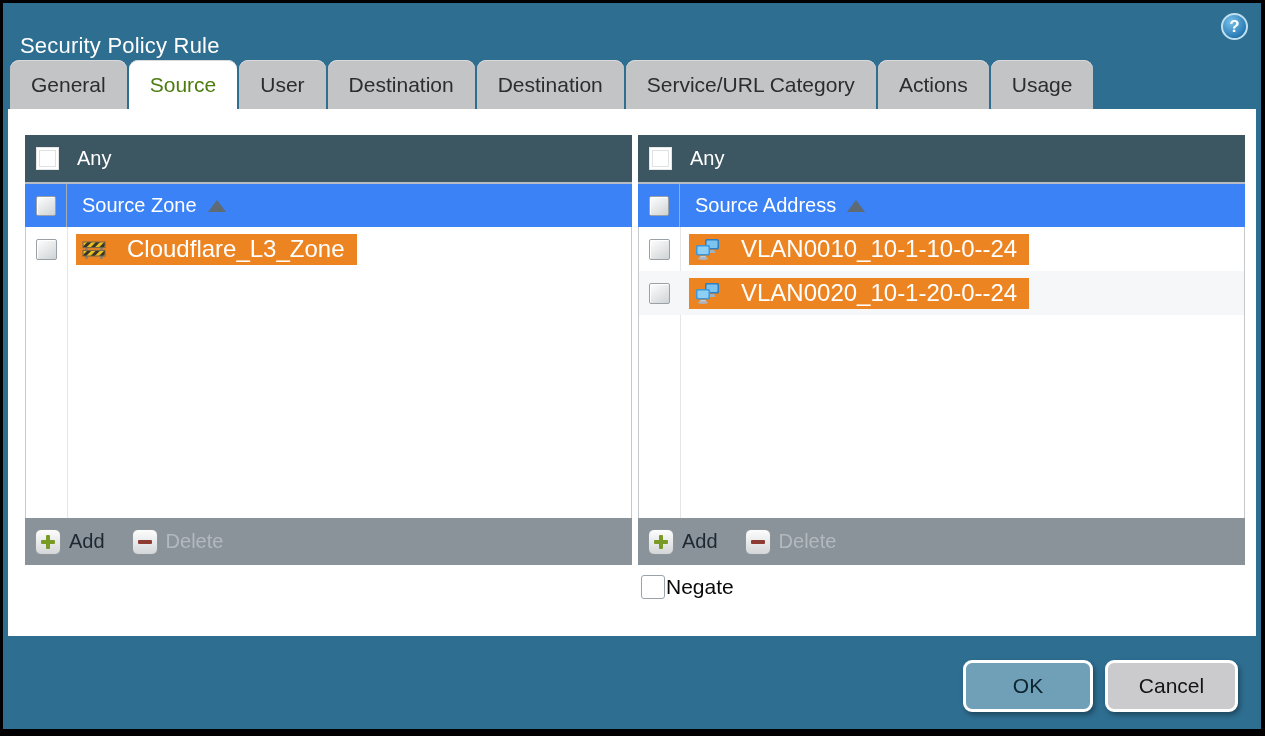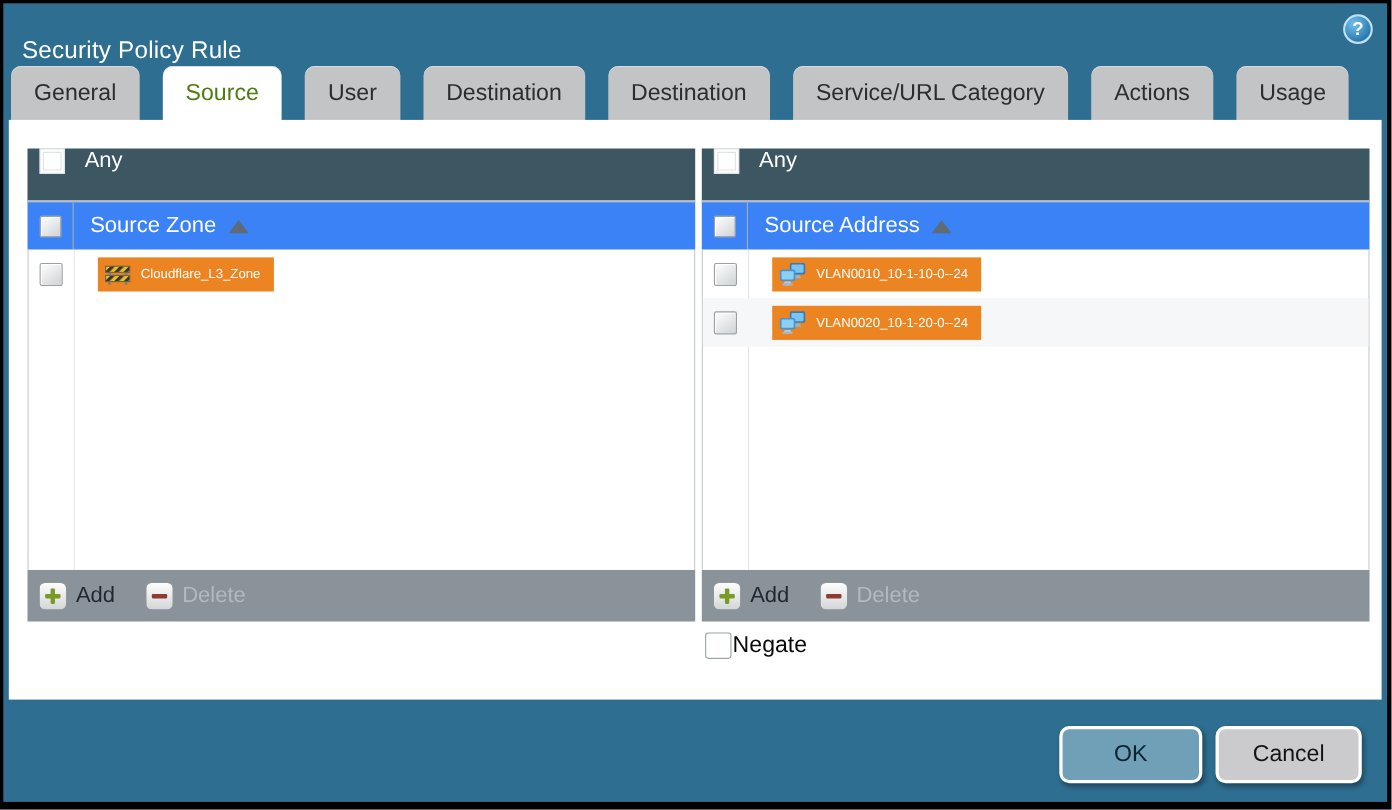--- a/index.html
+++ b/index.html
@@ -25,42 +25,42 @@
     width:27px; height:27px; border-radius:50%;
     background:radial-gradient(circle at 35% 30%, #6cb6e2 10%, #2a7cb4 70%, #1d5f8e 100%);
     border:2px solid #bfe0ef;
     color:#fff; font-size:17px; font-weight:bold;
     display:flex; align-items:center; justify-content:center;
     cursor:pointer;
   }
   
   .tabs {
     position:absolute; left:7px; top:57px; right:0; height:49px;
-    display:flex; gap:21px; align-items:flex-end;
+    display:flex; gap:2px; align-items:flex-end;
   }
   .tab {
     height:49px; background:#c3c4c6;
     border-radius:9px 9px 0 0;
     padding:0 21px; font-size:21px; color:#2d2d2d;
     display:flex; align-items:center; white-space:nowrap;
     box-shadow: inset 0 1px 0 #d9d9db;
     cursor:pointer;
   }
   .tab.active { background:#ffffff; color:#4d7c0f; }
   
   .content {
     position:absolute; left:5px; right:5px; top:106px; height:527px;
     background:#ffffff;
   }
   .panel { position:absolute; top:26px; width:607px; }
   .panel.left { left:17px; }
   .panel.right { left:630px; }
   .any-header {
     background:#3C5662; height:47px;
-    display:flex; align-items:flex-start; padding-left:11px;
+    display:flex; align-items:center; padding-left:11px;
     color:#fff; font-size:20px;
   }
   .cb-any {
     width:23px; height:23px; background:#fff;
     border:1px solid #e4e6e7; box-shadow: inset 0 0 0 2px #fff, inset 0 0 0 3px #dfe2e3;
     flex:0 0 auto; cursor:pointer;
   }
   .any-label { margin-left:18px; }
   .col-header {
     background:#3b82f6; height:45px; border-top:2px solid #b6bcc1;
@@ -89,23 +89,23 @@
     border-left:1px solid #c6cacd; border-right:1px solid #c6cacd;
   }
   .cb-col-line {
     position:absolute; left:41px; top:0; bottom:0;
     border-left:1px solid #e4e7e9;
   }
   .row { height:44px; display:flex; align-items:center; position:relative; }
   .row.alt { background:#f6f7f8; }
   .row .cb-bevel { margin-left:10px; width:21px; height:21px; }
   .chip {
-    margin-left:32px; height:31px; background:#ED8422;
-    display:flex; align-items:center; gap:9px; padding:0 12px 0 6px;
-    color:#fff; font-size:12px; cursor:pointer;
+    margin-left:19px; height:31px; background:#ED8422;
+    display:flex; align-items:center; gap:21px; padding:0 12px 0 6px;
+    color:#fff; font-size:24px; cursor:pointer;
   }
   .chip svg { display:block; }
   .panel-footer {
     background:#8A929A; height:47px;
     display:flex; align-items:center; padding-left:10px; gap:27px;
   }
   .tool { display:flex; align-items:center; gap:8px; font-size:20px; cursor:pointer; }
   .tool-ico {
     width:26px; height:26px; border-radius:6px;
     background:linear-gradient(180deg,#fdfdfd,#d3d6d8);

